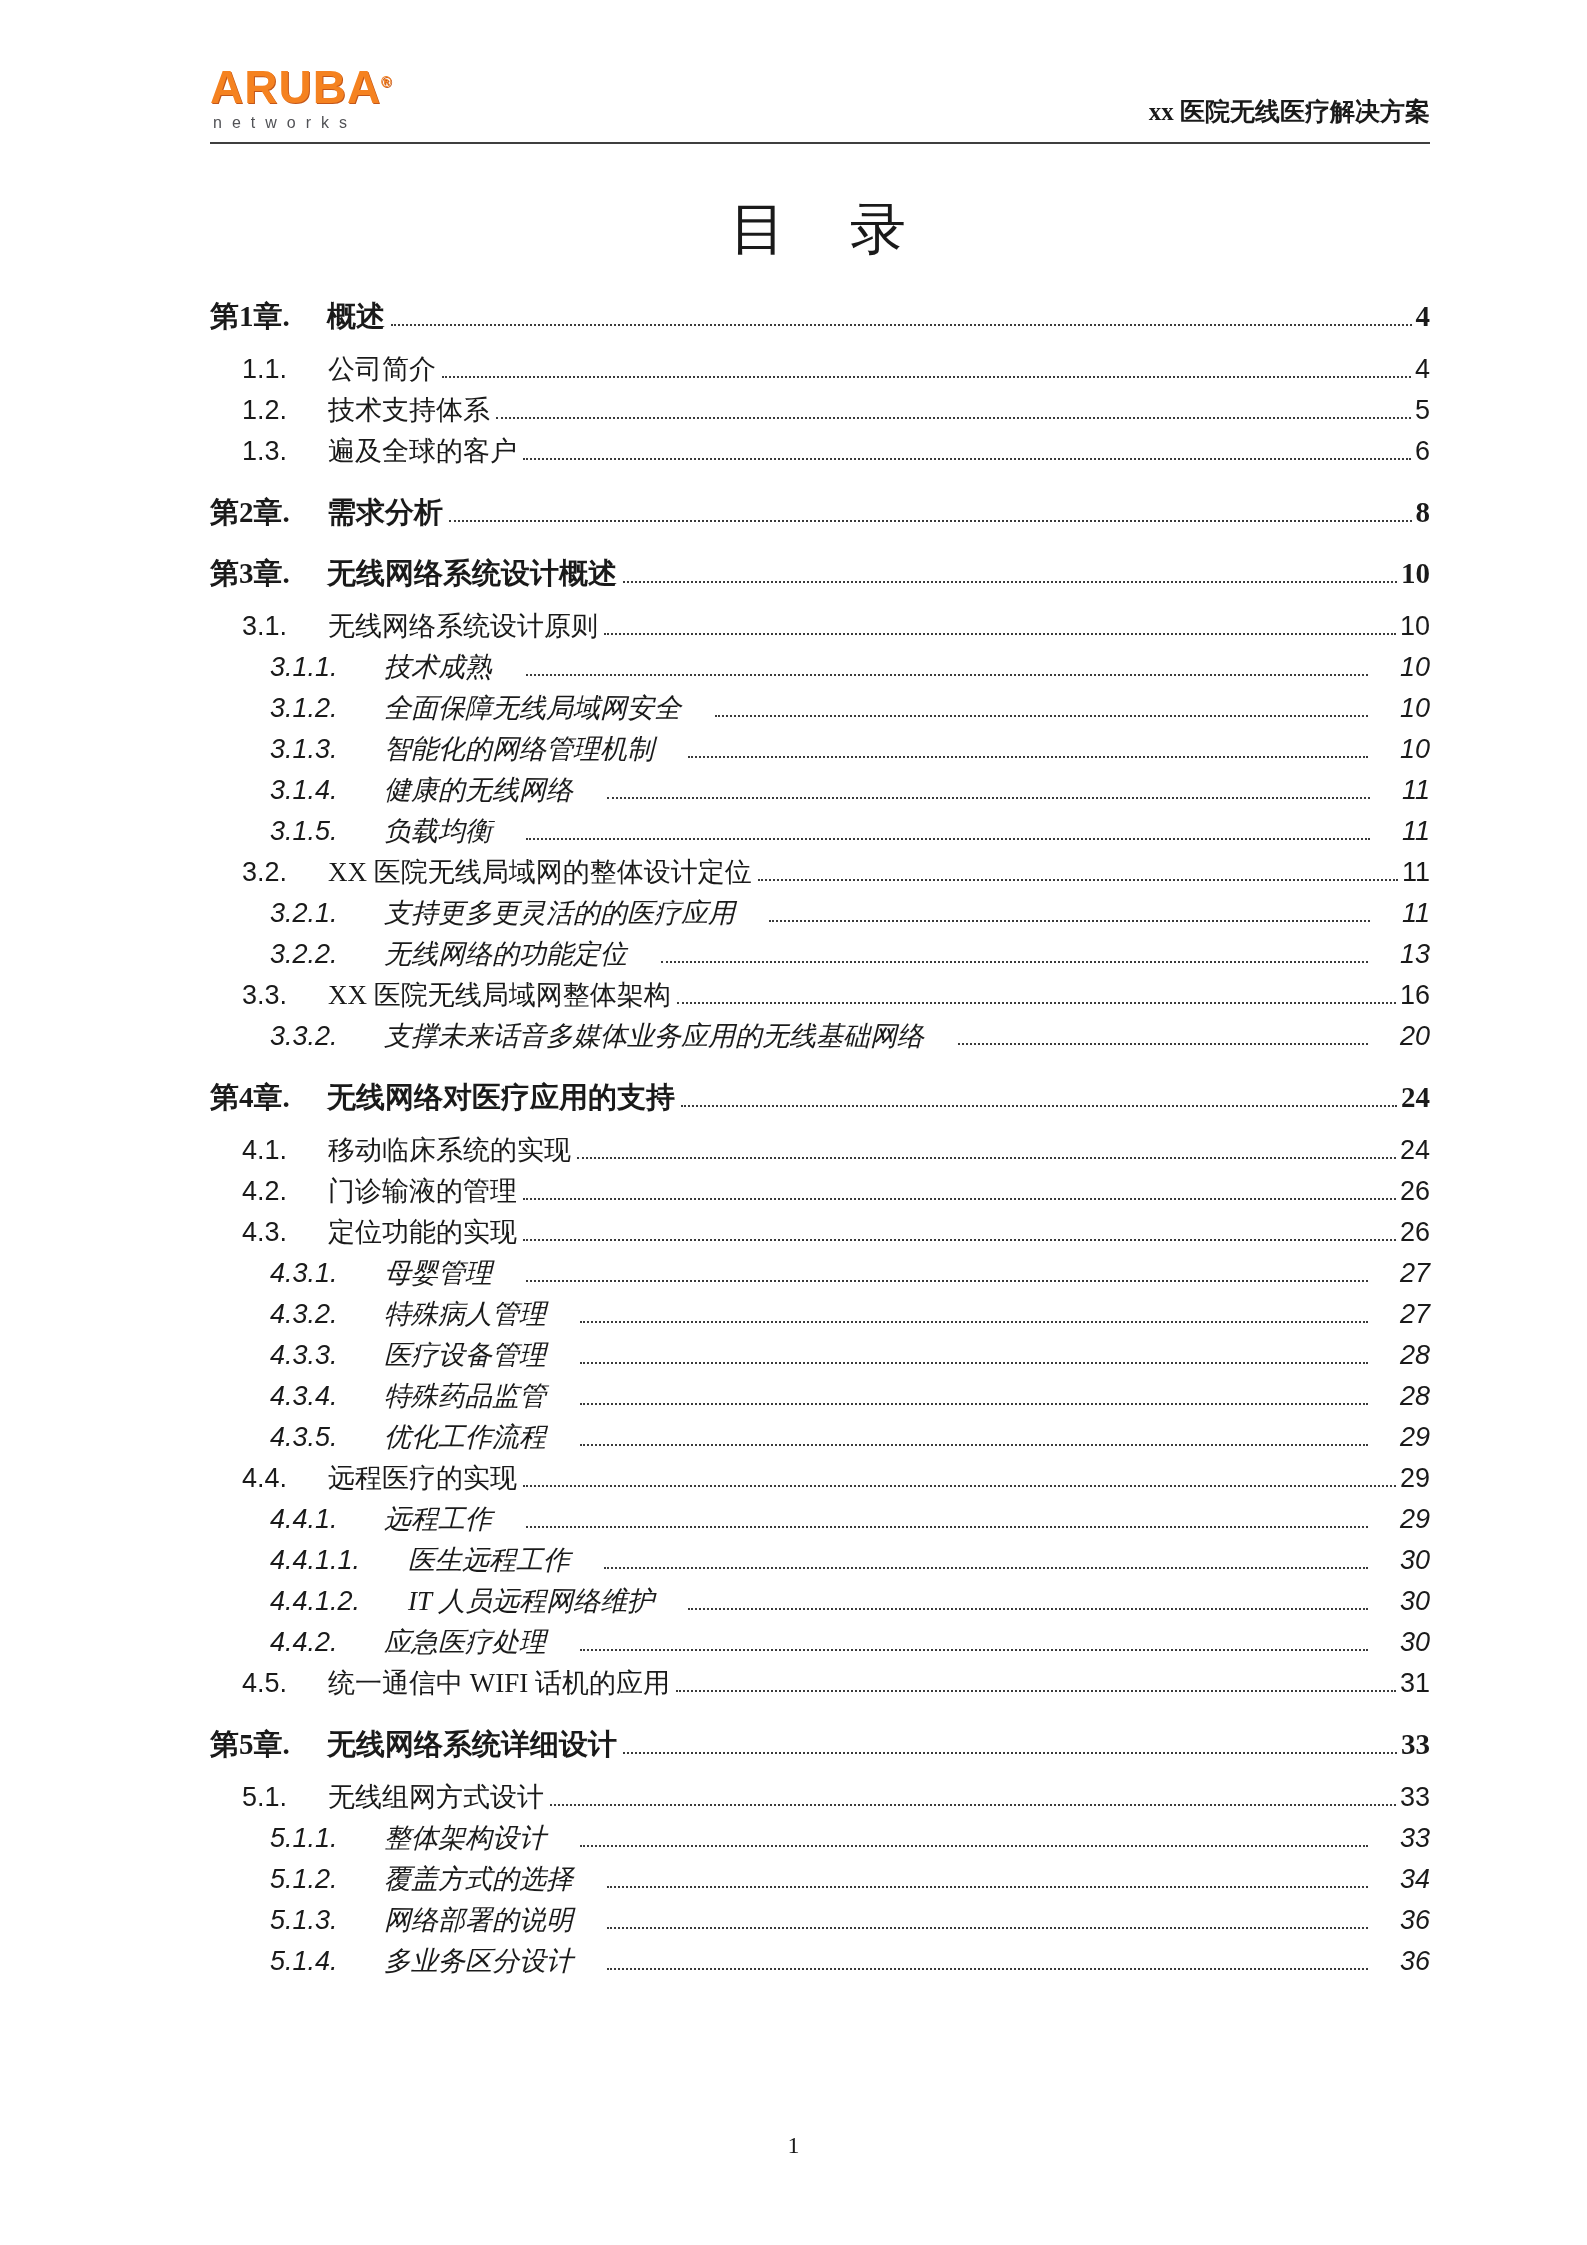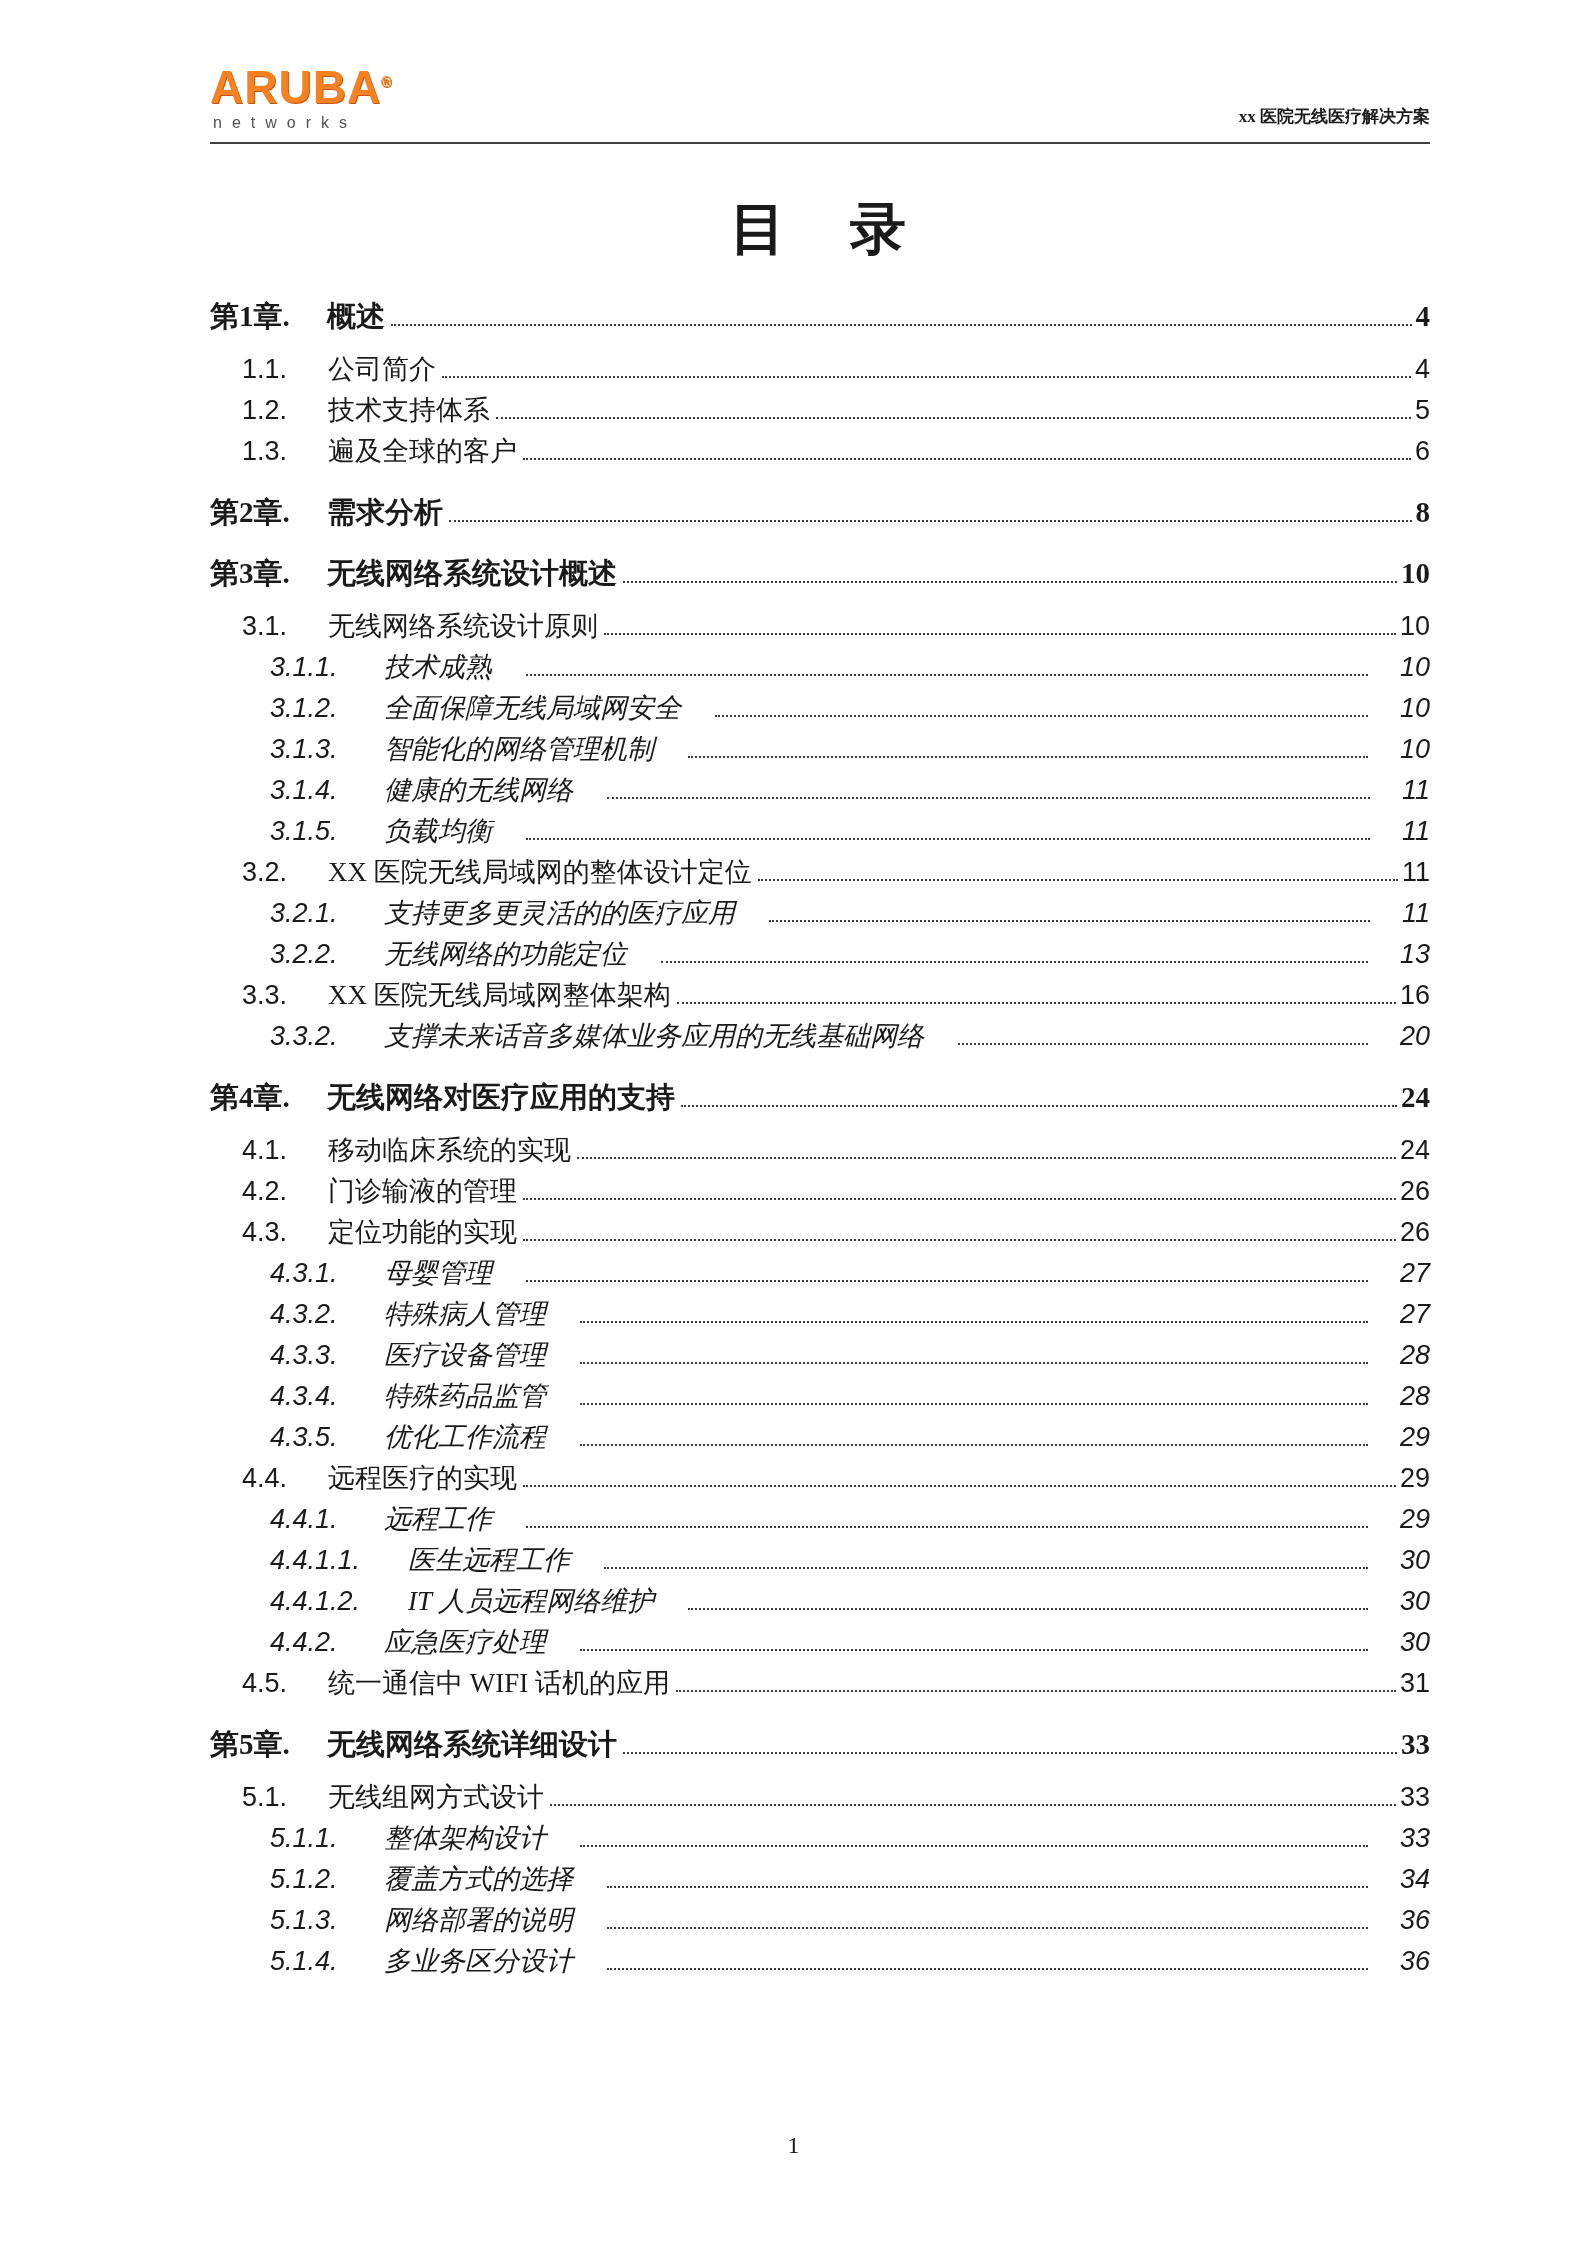--- a/index.html
+++ b/index.html
@@ -37,24 +37,24 @@
   .logo-top .reg { font-size: 14px; vertical-align: super; font-weight: 700; }
   .logo-bottom {
     font-family: "Liberation Sans", "DejaVu Sans", sans-serif;
     font-weight: 400;
     font-size: 16px;
     letter-spacing: 10px;
     color: #515256;
     margin-top: 4px;
     padding-left: 3px;
   }
-  .doc-title { font-size: 17px; font-weight: 700; padding-bottom: 4px; }
+  .doc-title { font-size: 25px; font-weight: 700; padding-bottom: 4px; }
   .toc-title {
     font-size: 56px;
-    font-weight: 700;
+    font-weight: 400;
     text-align: center;
     margin: 50px 157px 32px 210px;
     letter-spacing: 4px;
     line-height: 1.25;
   }
   .toc { margin: 0 157px 0 210px; }
   .toc-row {
     display: flex;
     align-items: baseline;
     font-size: 27px;

